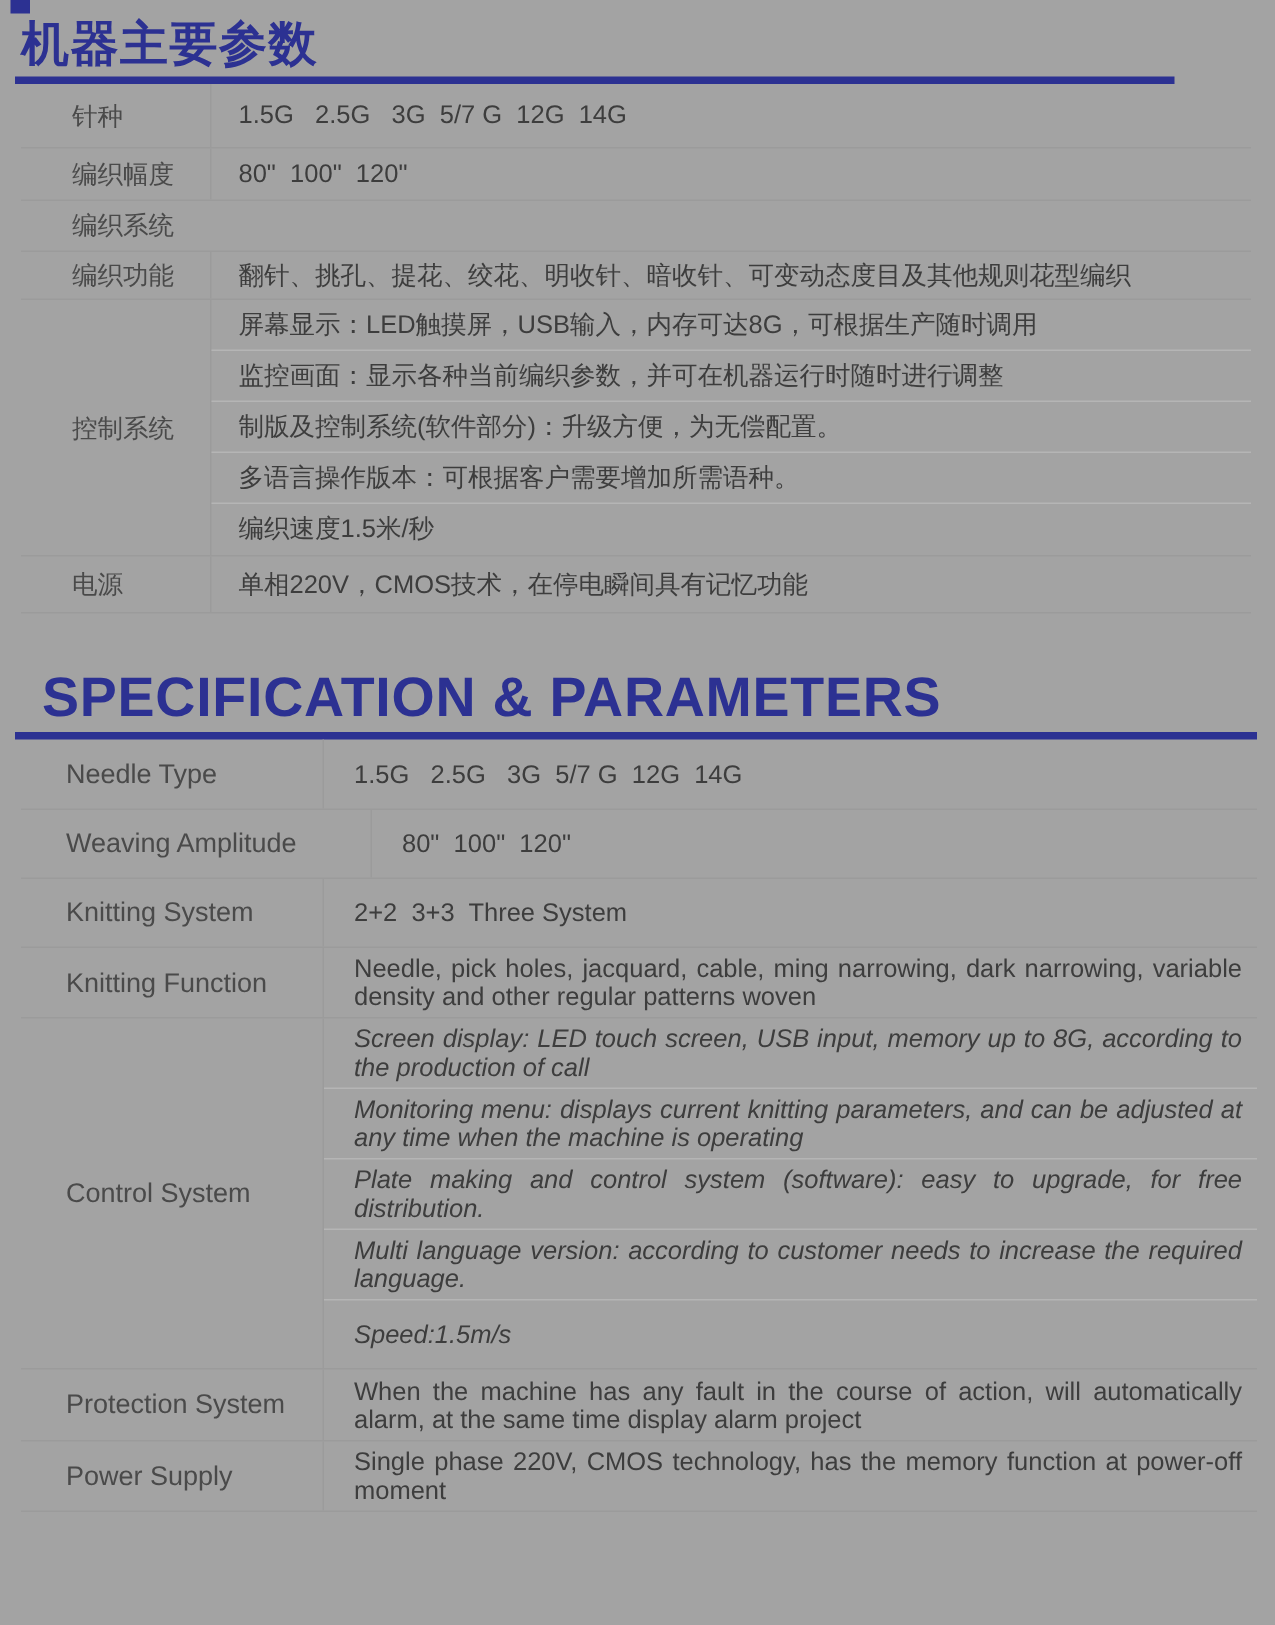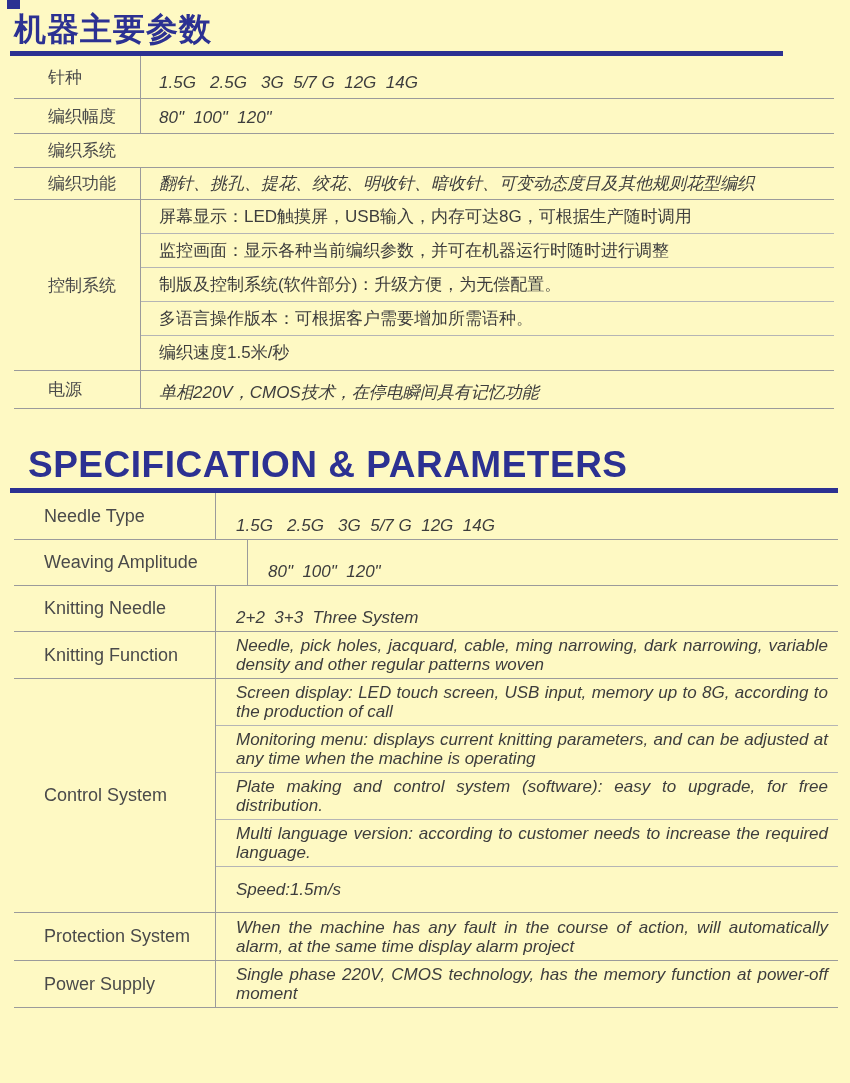--- a/index.html
+++ b/index.html
@@ -5,21 +5,21 @@
   :root{
     --accent:#2c3192;
     --line-major:#9b9b9b;
     --line-minor:#b5b5b5;
     --text-label:#4a4a4a;
     --text-value:#3d3d3d;
   }
   *{box-sizing:border-box;}
   html,body{margin:0;padding:0;background:#ffffff;}
   body{font-family:"Liberation Sans","DejaVu Sans",sans-serif;}
-  .page{position:relative;width:850px;height:1083px;background:#fef9c3;overflow:hidden;}
+  .page{position:relative;width:850px;height:1083px;background:#a3a3a3;overflow:hidden;}
 
   .corner-fragment{position:absolute;left:7px;top:0;width:13px;height:9px;background:var(--accent);}
 
   
   .sec-cn{padding-top:8px;}
   .title-cn{margin:0 0 0 14px;font-size:32px;line-height:42px;font-weight:bold;
             color:var(--accent);letter-spacing:1px;}
   .rule{background:var(--accent);height:5px;margin-left:10px;}
   .rule-cn{width:773px;margin-top:1px;}
   .sec-en{padding-top:36px;}
@@ -28,22 +28,22 @@
   .rule-en{width:828px;margin-top:3px;}
 
   
   .tbl{margin-left:14px;}
   .tbl-cn{width:820px;font-size:17px;}
   .tbl-en{width:824px;font-size:17px;}
   .row{display:flex;border-bottom:1px solid var(--line-major);}
   .lbl{flex:none;display:flex;align-items:center;color:var(--text-label);}
   .tbl-cn .lbl{width:126px;padding-left:34px;}
   .tbl-en .lbl{width:201px;padding-left:30px;font-size:18px;}
-  .val{flex:1;border-left:1px solid var(--line-major);display:flex;align-items:flex-end;
-       color:var(--text-value);font-style:italic;}
+  .val{flex:1;border-left:1px solid var(--line-major);display:flex;align-items:center;
+       color:var(--text-value);}
   .tbl-cn .val{padding:4px 8px 4px 18px;}
   .tbl-en .val{padding:4px 10px 4px 20px;}
   .txt{width:100%;white-space:pre-wrap;}
   .tbl-en .txt{text-align:justify;line-height:19px;}
   .tbl-cn .txt{line-height:22px;}
 
   
   .group .subcol{flex:1;border-left:1px solid var(--line-major);display:flex;flex-direction:column;}
   .sub{display:flex;align-items:center;border-bottom:1px solid var(--line-minor);color:var(--text-value);}
   .sub:last-child{border-bottom:none;}
@@ -150,21 +150,21 @@
       </div>
 
       <div class="row en-r1">
         <div class="lbl">Weaving Amplitude</div>
         <div class="val">
             <span class="txt">80"  100"  120"</span>
           </div>
       </div>
 
       <div class="row en-r2">
-        <div class="lbl">Knitting Needle</div>
+        <div class="lbl">Knitting System</div>
         <div class="val">
             <span class="txt">2+2  3+3  Three System</span>
           </div>
       </div>
 
       <div class="row en-r3">
         <div class="lbl">Knitting Function</div>
         <div class="val">
             <span class="txt">Needle, pick holes, jacquard, cable, ming narrowing, dark narrowing, variable density and other regular patterns woven</span>
           </div>

